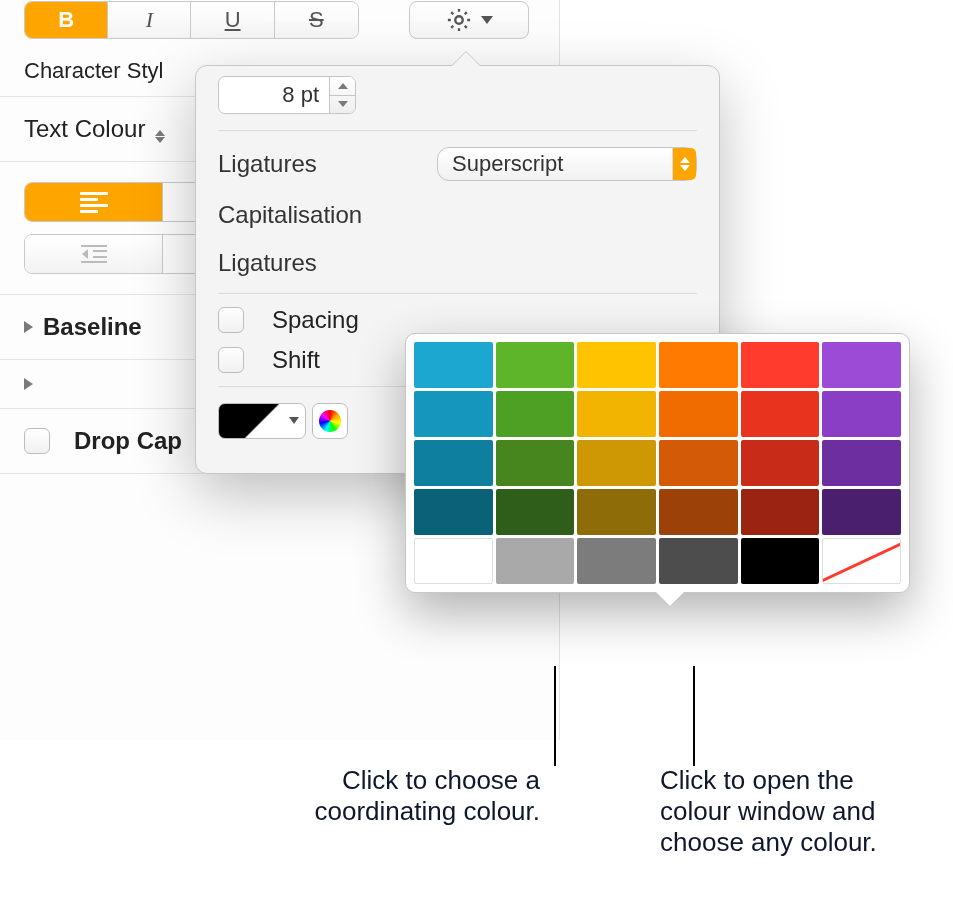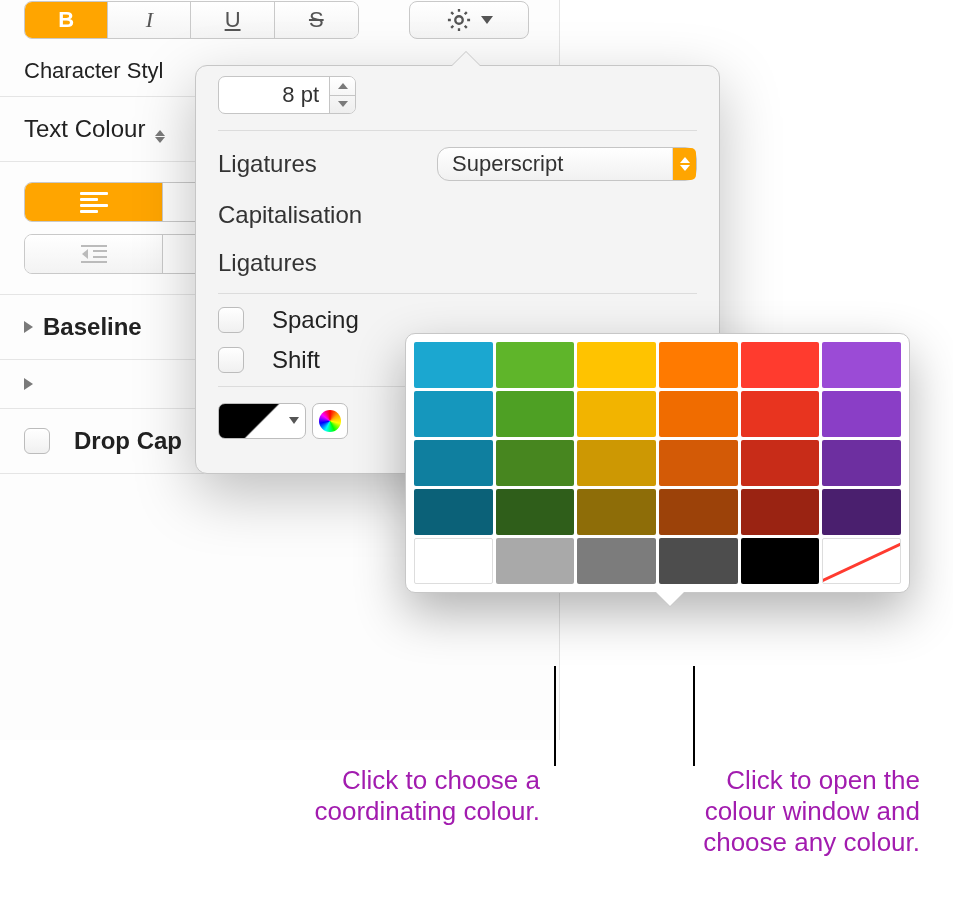--- a/index.html
+++ b/index.html
@@ -283,24 +283,24 @@
     position:absolute; left:-6px; right:-6px; top:50%;
     height:3px; background:#ff3b30;
     transform: rotate(-25deg);
   }
   .swatch.whiteb { background:#fff; border:1px solid #ddd; }
 
   
   .callout {
     position:absolute;
     font-size:26px;
-    color:#a21caf;
+    color:#0f172a;
   }
   .callout.left { left:240px; top:765px; width:300px; text-align:right;}
-  .callout.right { left:660px; top:765px; width:260px; text-align:right;}
+  .callout.right { left:660px; top:765px; width:260px; text-align:left;}
   .lead-line {
     position:absolute;
     width:2px;
     background:#000;
   }
 
   
   .gearsvg { width:28px; height:28px; }
   .chevron-down-sm {width:0;height:0;border-left:6px solid transparent;border-right:6px solid transparent;border-top:8px solid #555;}
 

